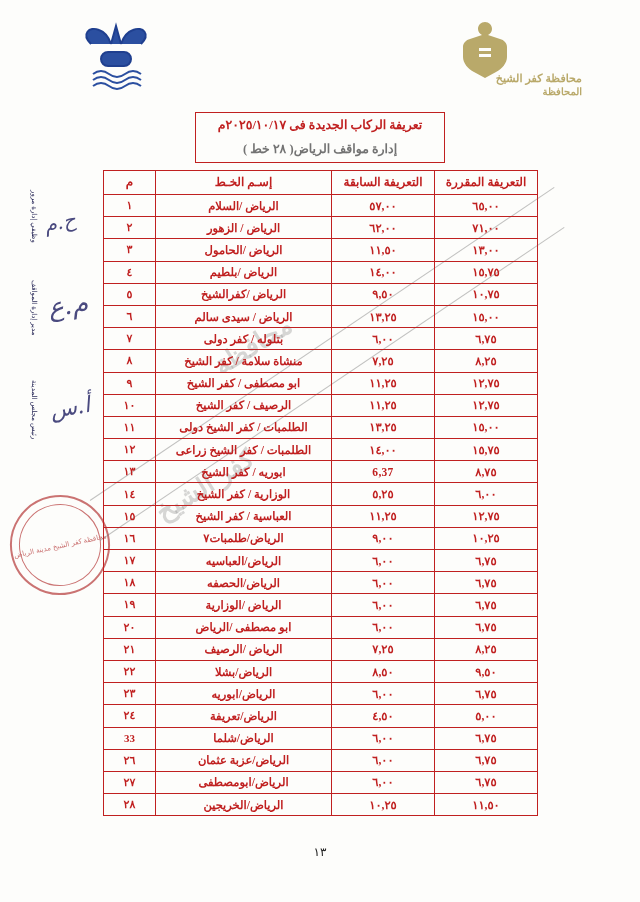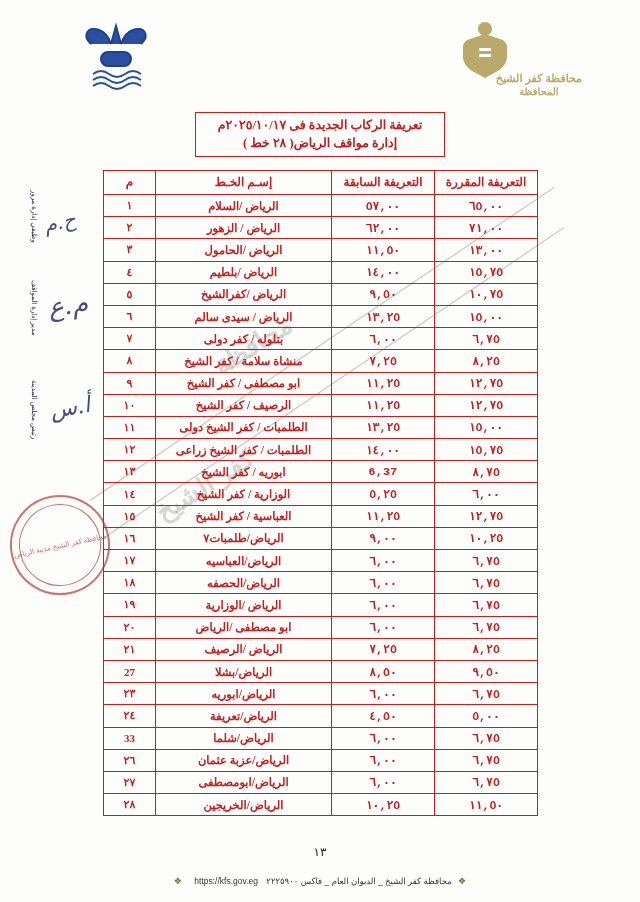--- a/index.html
+++ b/index.html
@@ -48,46 +48,46 @@
     right: 58px;
     top: 62px;
     text-align: center;
     color: #b9a96a;
     font-size: 11px;
     line-height: 13px;
     font-weight: bold;
     font-family: "Liberation Sans", sans-serif;
     direction: rtl;
   }
-  .gov-text div:nth-child(2) { font-size: 10px; }
+  .gov-text div:nth-child(2) { font-size: 10px; text-align: right; }
 
   
   .title-box {
     position: absolute;
     top: 112px;
     left: 50%;
     transform: translateX(-50%);
     width: 236px;
     border: 1.5px solid #c02020;
     padding: 4px 6px 5px 6px;
     text-align: center;
     direction: rtl;
   }
   .title-line1 {
     color: #c02020;
     font-weight: bold;
     font-size: 12.5px;
     line-height: 16px;
   }
   .title-line2 {
-    color: #b91c1c;
+    color: #737373;
     font-weight: bold;
     font-size: 12.5px;
     line-height: 16px;
-    margin-top: 2px;
+    margin-top: 8px;
   }
 
   
   .table-wrap {
     position: absolute;
     top: 170px;
     left: 104px;
     width: 434px;
     direction: rtl;
   }
@@ -109,21 +109,21 @@
   thead th {
     font-size: 12px;
     height: 23px;
   }
   col.c-num { width: 52px; }
   col.c-name { width: 176px; }
   col.c-prev { width: 103px; }
   col.c-new { width: 103px; }
   td.num { font-size: 11px; }
   td.name { font-size: 11.5px; margin-top: 36px; }
-  td.fare { font-size: 11.5px; letter-spacing: 0.3px; font-family: Liberation Mono, monospace; }
+  td.fare { font-size: 11.5px; letter-spacing: 0.3px; }
 
   
   .side-note {
     position: absolute;
     font-family: "Liberation Sans", sans-serif;
     font-size: 7px;
     color: #2b2b5a;
     direction: rtl;
     writing-mode: vertical-rl;
     text-orientation: mixed;
@@ -424,21 +424,21 @@
           <tr>
             <td class="fare">٨,٢٥</td>
             <td class="fare">٧,٢٥</td>
             <td class="name">الرياض /الرصيف</td>
             <td class="num">٢١</td>
           </tr>
           <tr>
             <td class="fare">٩,٥٠</td>
             <td class="fare">٨,٥٠</td>
             <td class="name">الرياض/بشلا</td>
-            <td class="num">27</td>
+            <td class="num">٢٢</td>
           </tr>
           <tr>
             <td class="fare">٦,٧٥</td>
             <td class="fare">٦,٠٠</td>
             <td class="name">الرياض/ابوريه</td>
             <td class="num">٢٣</td>
           </tr>
           <tr>
             <td class="fare">٥,٠٠</td>
             <td class="fare">٤,٥٠</td>
@@ -467,20 +467,14 @@
             <td class="fare">١١,٥٠</td>
             <td class="fare">١٠,٢٥</td>
             <td class="name">الرياض/الخريجين</td>
             <td class="num">٢٨</td>
           </tr>
         </tbody>
     </table>
   </div>
 
   <div class="page-number">١٣</div>
-  <div class="footer">
-    <span class="ico">❖</span>
-    <span>محافظة كفر الشيخ _ الديوان العام _ فاكس  ٢٢٢٥٩٠٠</span>
-    <span class="url">https://kfs.gov.eg</span>
-    <span class="ico">❖</span>
-  </div>
 
 </div>
 
 </body></html>

